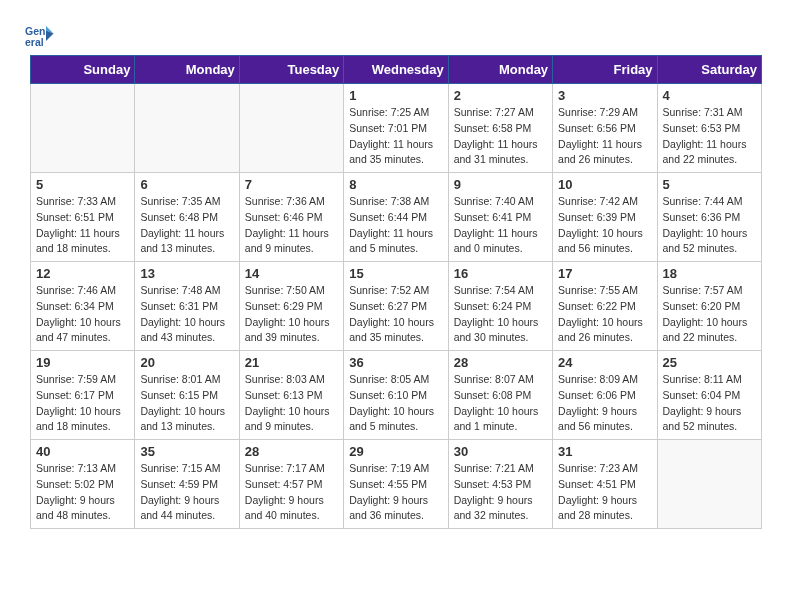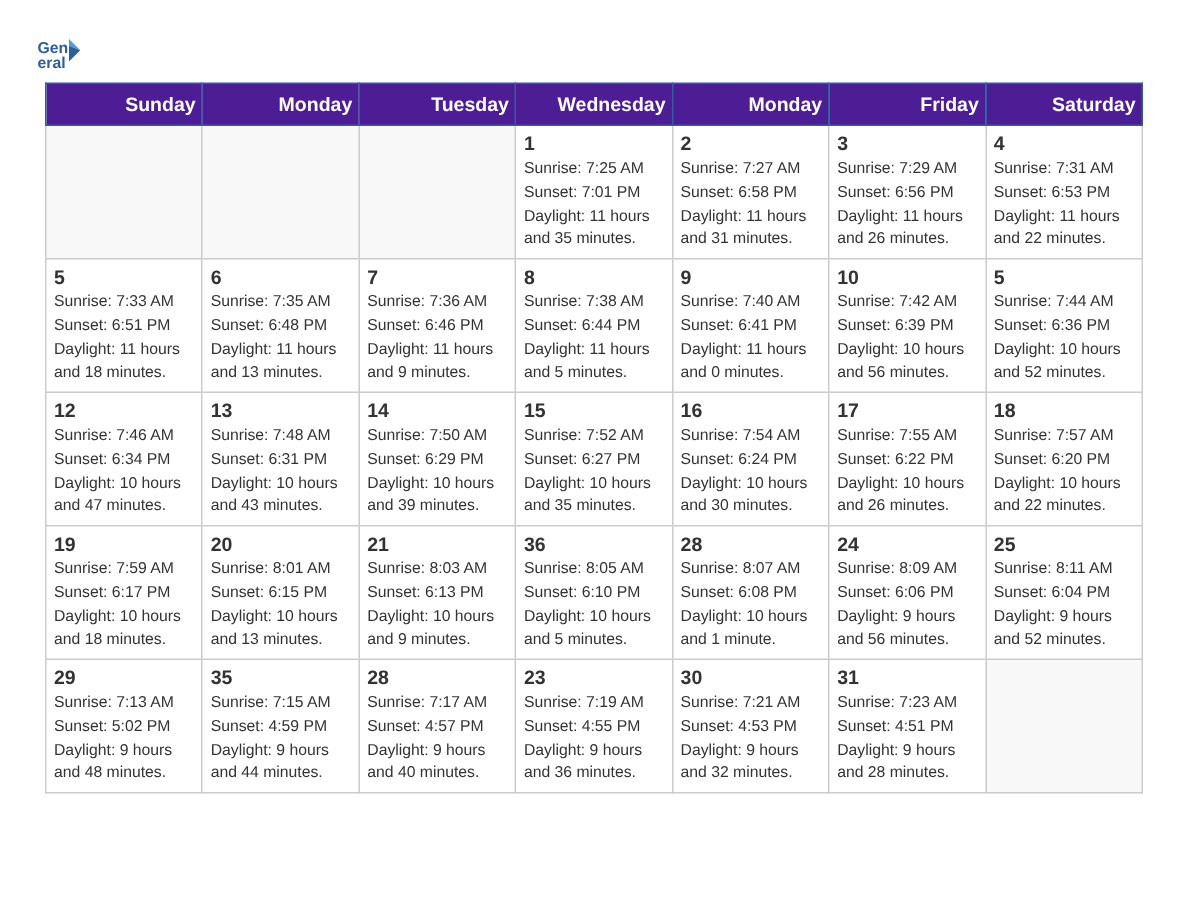--- a/index.html
+++ b/index.html
@@ -230,33 +230,33 @@
             <span class="day-num">24</span>
             <div class="day-info">Sunrise: 8:09 AM<br>Sunset: 6:06 PM<br>Daylight: 9 hours<br>and 56 minutes.</div>
           </td>
           <td>
             <span class="day-num">25</span>
             <div class="day-info">Sunrise: 8:11 AM<br>Sunset: 6:04 PM<br>Daylight: 9 hours<br>and 52 minutes.</div>
           </td>
         </tr>
         <tr>
           <td>
-            <span class="day-num">29</span>
+            <span class="day-num">40</span>
             <div class="day-info">Sunrise: 7:13 AM<br>Sunset: 5:02 PM<br>Daylight: 9 hours<br>and 48 minutes.</div>
           </td>
           <td>
             <span class="day-num">35</span>
             <div class="day-info">Sunrise: 7:15 AM<br>Sunset: 4:59 PM<br>Daylight: 9 hours<br>and 44 minutes.</div>
           </td>
           <td>
             <span class="day-num">28</span>
             <div class="day-info">Sunrise: 7:17 AM<br>Sunset: 4:57 PM<br>Daylight: 9 hours<br>and 40 minutes.</div>
           </td>
           <td>
-            <span class="day-num">23</span>
+            <span class="day-num">29</span>
             <div class="day-info">Sunrise: 7:19 AM<br>Sunset: 4:55 PM<br>Daylight: 9 hours<br>and 36 minutes.</div>
           </td>
           <td>
             <span class="day-num">30</span>
             <div class="day-info">Sunrise: 7:21 AM<br>Sunset: 4:53 PM<br>Daylight: 9 hours<br>and 32 minutes.</div>
           </td>
           <td>
             <span class="day-num">31</span>
             <div class="day-info">Sunrise: 7:23 AM<br>Sunset: 4:51 PM<br>Daylight: 9 hours<br>and 28 minutes.</div>
           </td>

